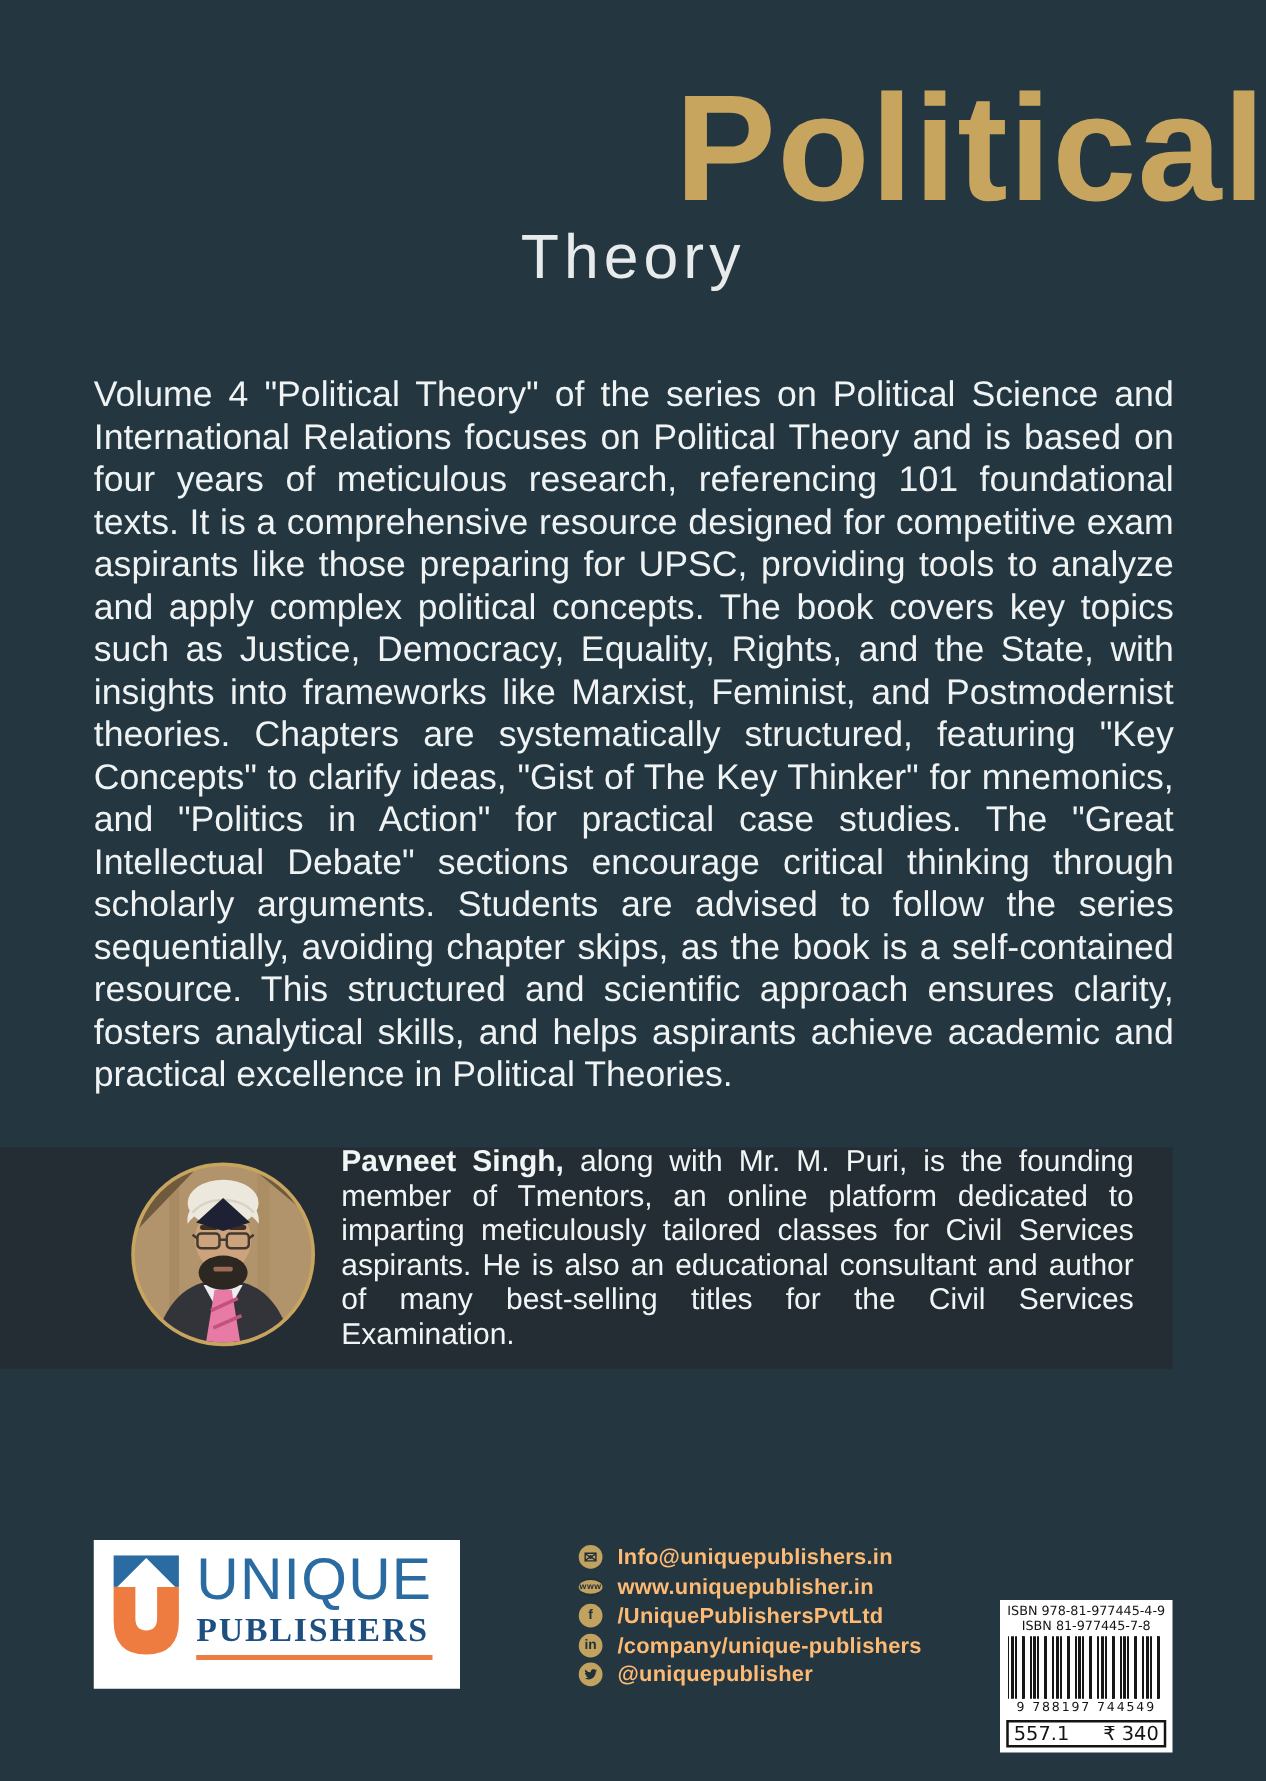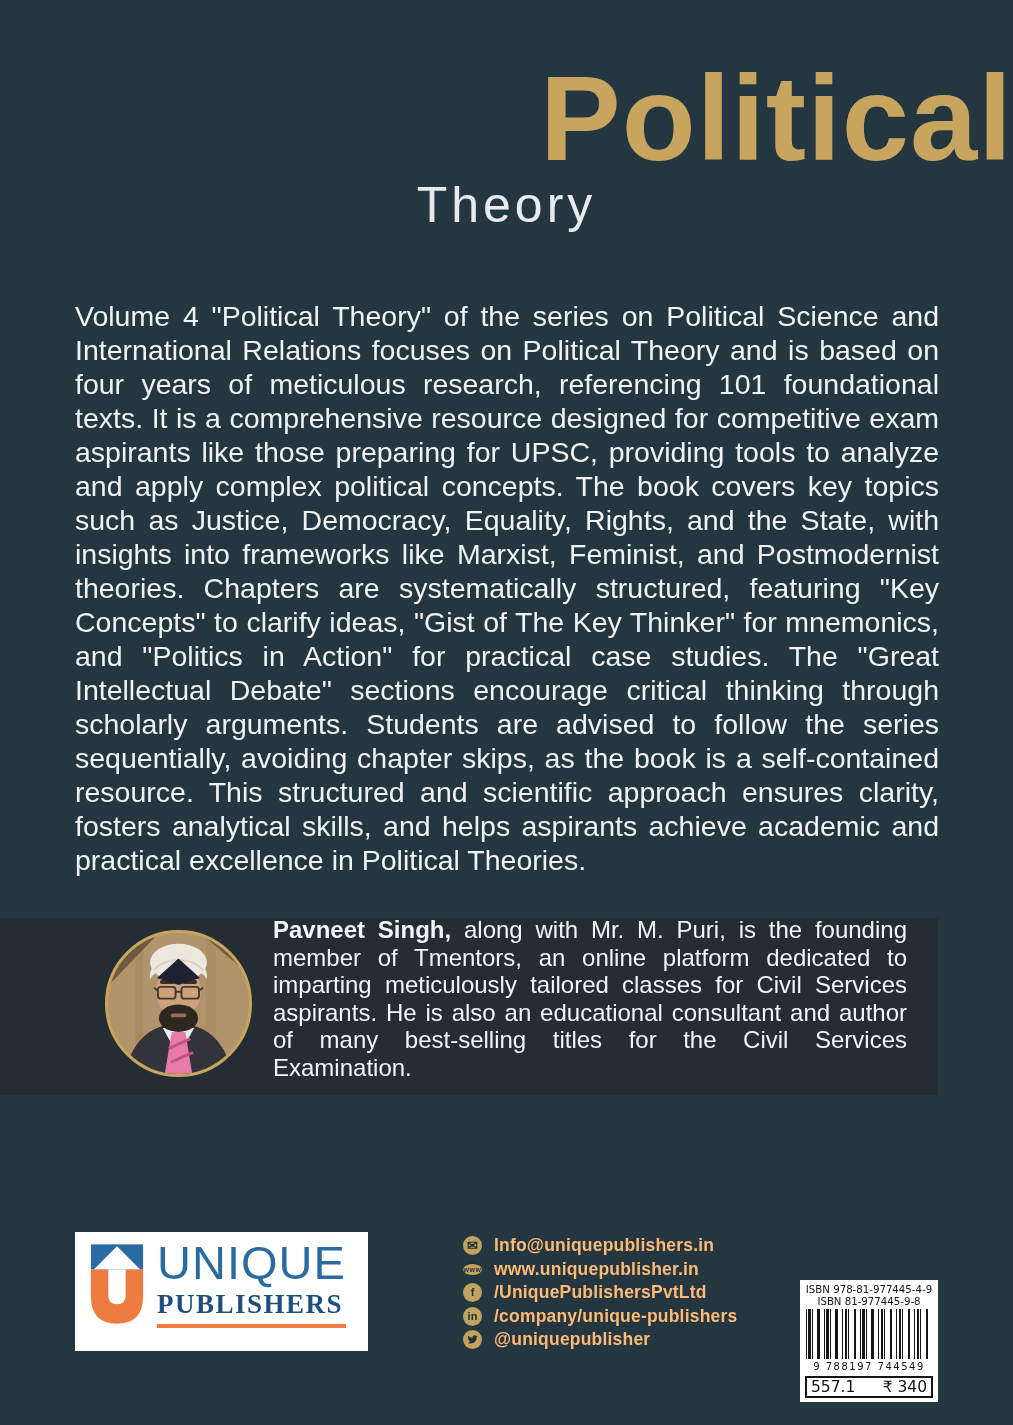--- a/index.html
+++ b/index.html
@@ -156,21 +156,21 @@
         <svg viewBox="0 0 24 24">
             <path d="M23.6 4.9c-.8.4-1.7.6-2.6.8a4.6 4.6 0 0 0 2-2.5c-.9.5-1.9.9-2.9 1.1a4.6 4.6 0 0 0-7.9 4.2A13 13 0 0 1 2.7 3.6a4.6 4.6 0 0 0 1.4 6.1c-.7 0-1.5-.2-2.1-.6v.1c0 2.2 1.6 4.1 3.7 4.5-.7.2-1.4.2-2.1.1a4.6 4.6 0 0 0 4.3 3.2A9.2 9.2 0 0 1 1 18.9a13 13 0 0 0 7 2c8.4 0 13-7 13-13v-.6c.9-.6 1.7-1.4 2.3-2.3z"></path>
           </svg>
       </span>
       <span class="contact-text">@uniquepublisher</span>
     </div>
   </div>
 
   <div class="barcode-panel">
     <div class="isbn">ISBN 978-81-977445-4-9</div>
-    <div class="isbn">ISBN 81-977445-9-8</div>
+    <div class="isbn">ISBN 81-977445-7-8</div>
     <div class="bars"></div>
     <div class="bc-digits">9 788197 744549</div>
     <div class="price-row">
       <span>557.1</span>
       <span>₹ 340</span>
     </div>
   </div>
 
 </div>
 

